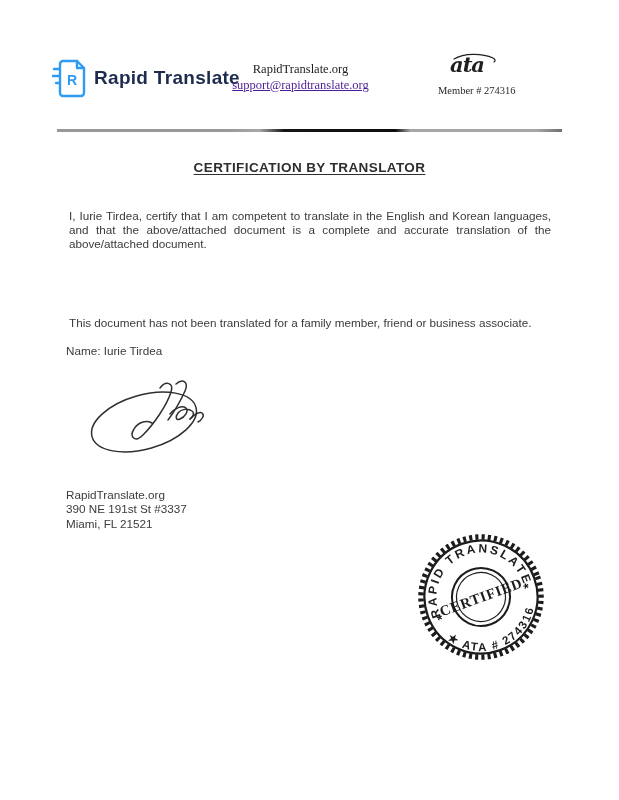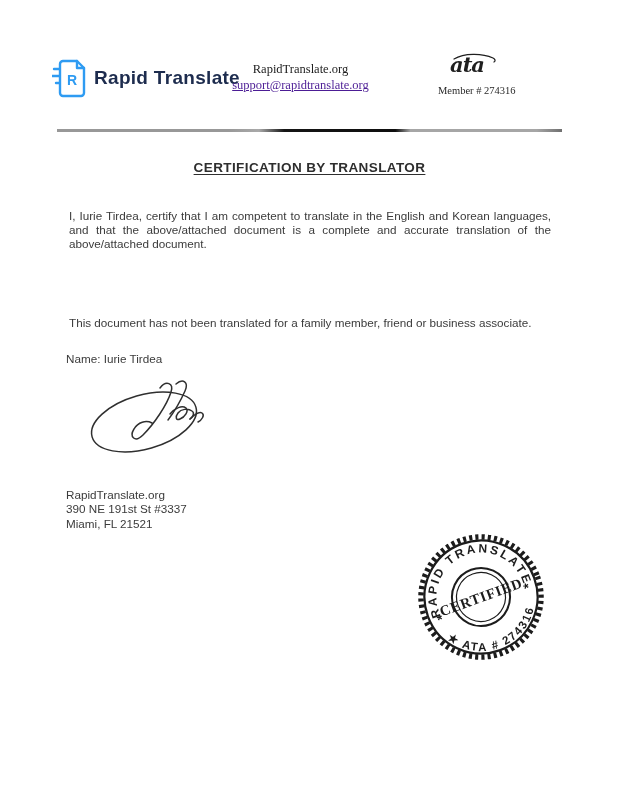--- a/index.html
+++ b/index.html
@@ -30,21 +30,21 @@
     font-size:13.5px;font-weight:700;color:#2e2e2e;letter-spacing:.4px;
     text-decoration:underline;text-underline-offset:2px;
   }
   
   .para{
     position:absolute;left:69px;width:482px;margin:0;
     font-size:11.7px;line-height:14px;color:#3b3b3b;text-align:justify;
   }
   .para1{top:209px;}
   .para2{top:288px;margin-top:28px;}
-  .name-line{position:absolute;left:66px;top:352px;margin:0;font-size:11.7px;color:#3b3b3b;}
+  .name-line{position:absolute;left:66px;top:344px;margin:0;font-size:11.7px;color:#3b3b3b;}
   .signature{position:absolute;left:86px;top:372px;}
   .address{
     position:absolute;left:66px;top:488px;font-size:11.7px;line-height:14.4px;color:#3b3b3b;
   }
   
   .stamp{position:absolute;left:411px;top:527px;}
   .stamp-rot{transform:rotate(-20deg);transform-origin:center;transform-box:fill-box;}
   .stamp text{fill:#1c1c1c;}
   .stamp .arc-top{font-family:"Liberation Sans",sans-serif;font-weight:bold;font-size:12px;letter-spacing:2.4px;}
   .arc-bottom-txt{font-family:"Liberation Sans",sans-serif;font-weight:bold;font-size:11.5px;letter-spacing:1.8px;}

